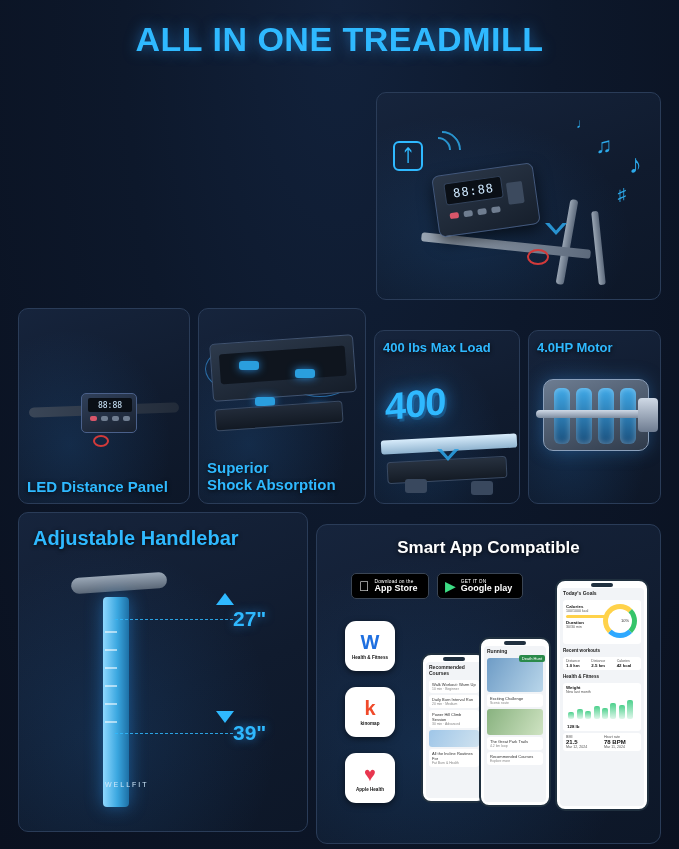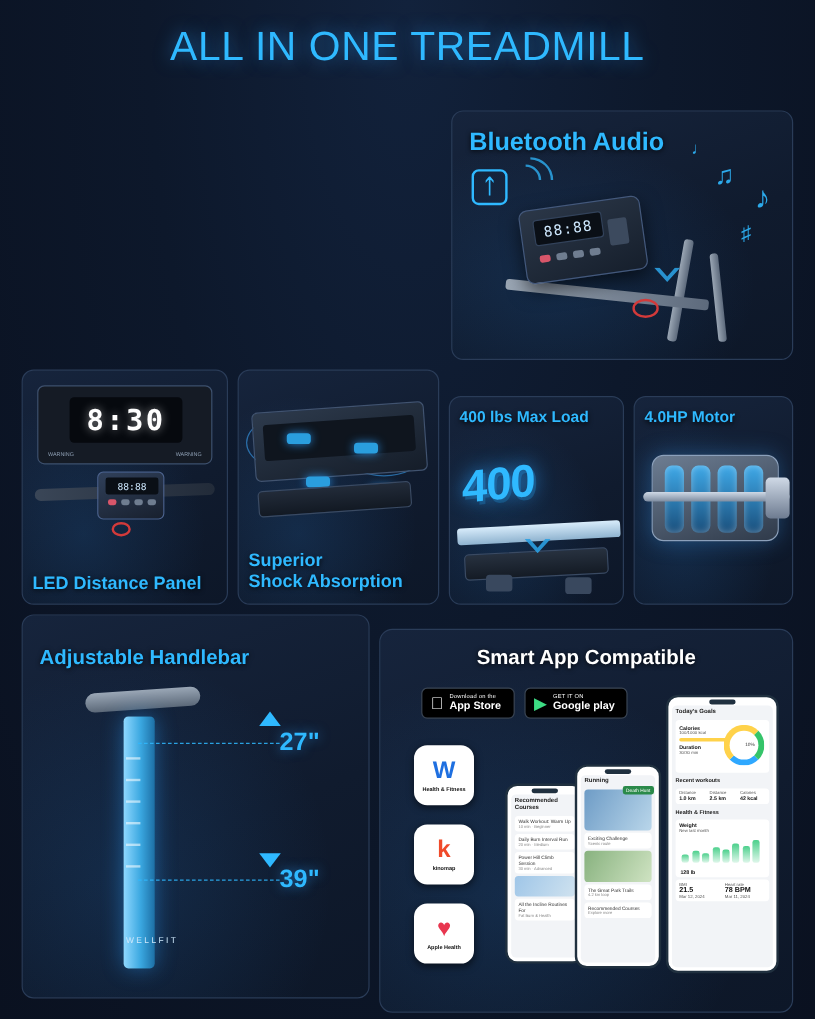--- a/index.html
+++ b/index.html
@@ -14,21 +14,21 @@
     position: absolute; inset: 0;
     background:
       radial-gradient(ellipse at 50% 0%, #12223c 0%, #0d182b 45%, #0a1120 100%);
   }
   
   .title {
     position: absolute; top: 20px; left: 0; right: 0;
     text-align: center;
     color: #2fb9ff;
     font-size: 34px;
-    font-weight: normal;
+    font-weight: bold;
     letter-spacing: 0.5px;
     text-shadow: 0 0 14px rgba(45,160,255,0.55);
   }
   
   .panel {
     position: absolute;
     border: 1px solid #2a3c58;
     border-radius: 10px;
     background: linear-gradient(160deg, #16243c 0%, #101b2e 55%, #0d1728 100%);
     overflow: hidden;
@@ -231,21 +231,21 @@
     background: linear-gradient(180deg, #3fa9e8, #1a4f7c);
     box-shadow: inset 0 0 6px rgba(255,255,255,0.35);
   }
   .shaft {
     position: absolute; left: 0; top: 30px; width: 122px; height: 8px;
     background: linear-gradient(180deg, #cfd9e6, #7d8ca0); border-radius: 4px;
   }
 
   
   #p-handle { left: 18px; top: 512px; width: 290px; height: 320px; }
-  #p-handle .t1 { left: 14px; top: 14px; font-size: 17px; color: #2fb9ff; margin-top: 12px; }
+  #p-handle .t1 { left: 14px; top: 14px; font-size: 20px; color: #2fb9ff; }
   .hb-post {
     position: absolute; left: 84px; top: 84px; width: 26px; height: 210px;
     background: linear-gradient(90deg, #8fd8ff, #3aa7e0 55%, #1d6fa5);
     border-radius: 4px;
     box-shadow: 0 0 18px rgba(45,160,255,0.45);
   }
   .hb-top {
     position: absolute; left: 52px; top: 62px; width: 96px; height: 16px;
     background: linear-gradient(180deg, #9aa7b6, #5b6878);
     border-radius: 8px; transform: rotate(-4deg);
@@ -314,21 +314,20 @@
 </head>
 <body>
 
 <div class="page">
 
   <div class="title">ALL IN ONE TREADMILL</div>
 
 
   <div class="panel" id="p-bt">
     <div class="glow"></div>
-    <div class="cap t1">Bluetooth Audio</div>
     <div class="bt-badge">ᛏ</div>
     <div class="wave" style="left:48px; top:44px; width:26px; height:26px; transform:rotate(45deg);"></div>
     <div class="wave" style="left:46px; top:38px; width:38px; height:38px; transform:rotate(45deg);"></div>
 
     <div class="note" style="right:48px; top:40px;">♫</div>
     <div class="note" style="right:18px; top:56px; font-size:26px;">♪</div>
     <div class="note" style="right:34px; top:92px; font-size:17px;">♯</div>
     <div class="note" style="right:70px; top:22px; font-size:14px;">♩</div>
 
     <div class="frame-leg" style="left:186px; top:106px; width:8px; height:86px; transform:rotate(10deg);"></div>
@@ -342,25 +341,20 @@
       <div class="console-btn" style="left:40px; top:38px;"></div>
       <div class="console-btn" style="left:54px; top:38px;"></div>
       <div class="console-btn" style="left:72px; top:16px; height:22px; width:16px; background:#3c4a5e;"></div>
     </div>
     <div class="red-cable" style="left:150px; top:156px;"></div>
     <div class="chev" style="left:168px; top:130px;"></div>
   </div>
 
   <div class="panel" id="p-led">
     <div class="glow"></div>
-    <div class="led-box">
-      <div class="led-screen">8:30</div>
-      <div class="warn-lbl" style="left:8px; top:54px;">WARNING</div>
-      <div class="warn-lbl" style="right:8px; top:54px;">WARNING</div>
-    </div>
     <div class="handle-bar"></div>
     <div class="mini-console">
       <div class="mini-screen">88:88</div>
       <div class="console-btn" style="left:8px; top:22px; width:7px; height:5px; background:#d8566a;"></div>
       <div class="console-btn" style="left:19px; top:22px; width:7px; height:5px;"></div>
       <div class="console-btn" style="left:30px; top:22px; width:7px; height:5px;"></div>
       <div class="console-btn" style="left:41px; top:22px; width:7px; height:5px;"></div>
     </div>
     <div class="red-cable" style="left:74px; top:126px; width:16px; height:12px;"></div>
     <div class="cap t1">LED Distance Panel</div>

